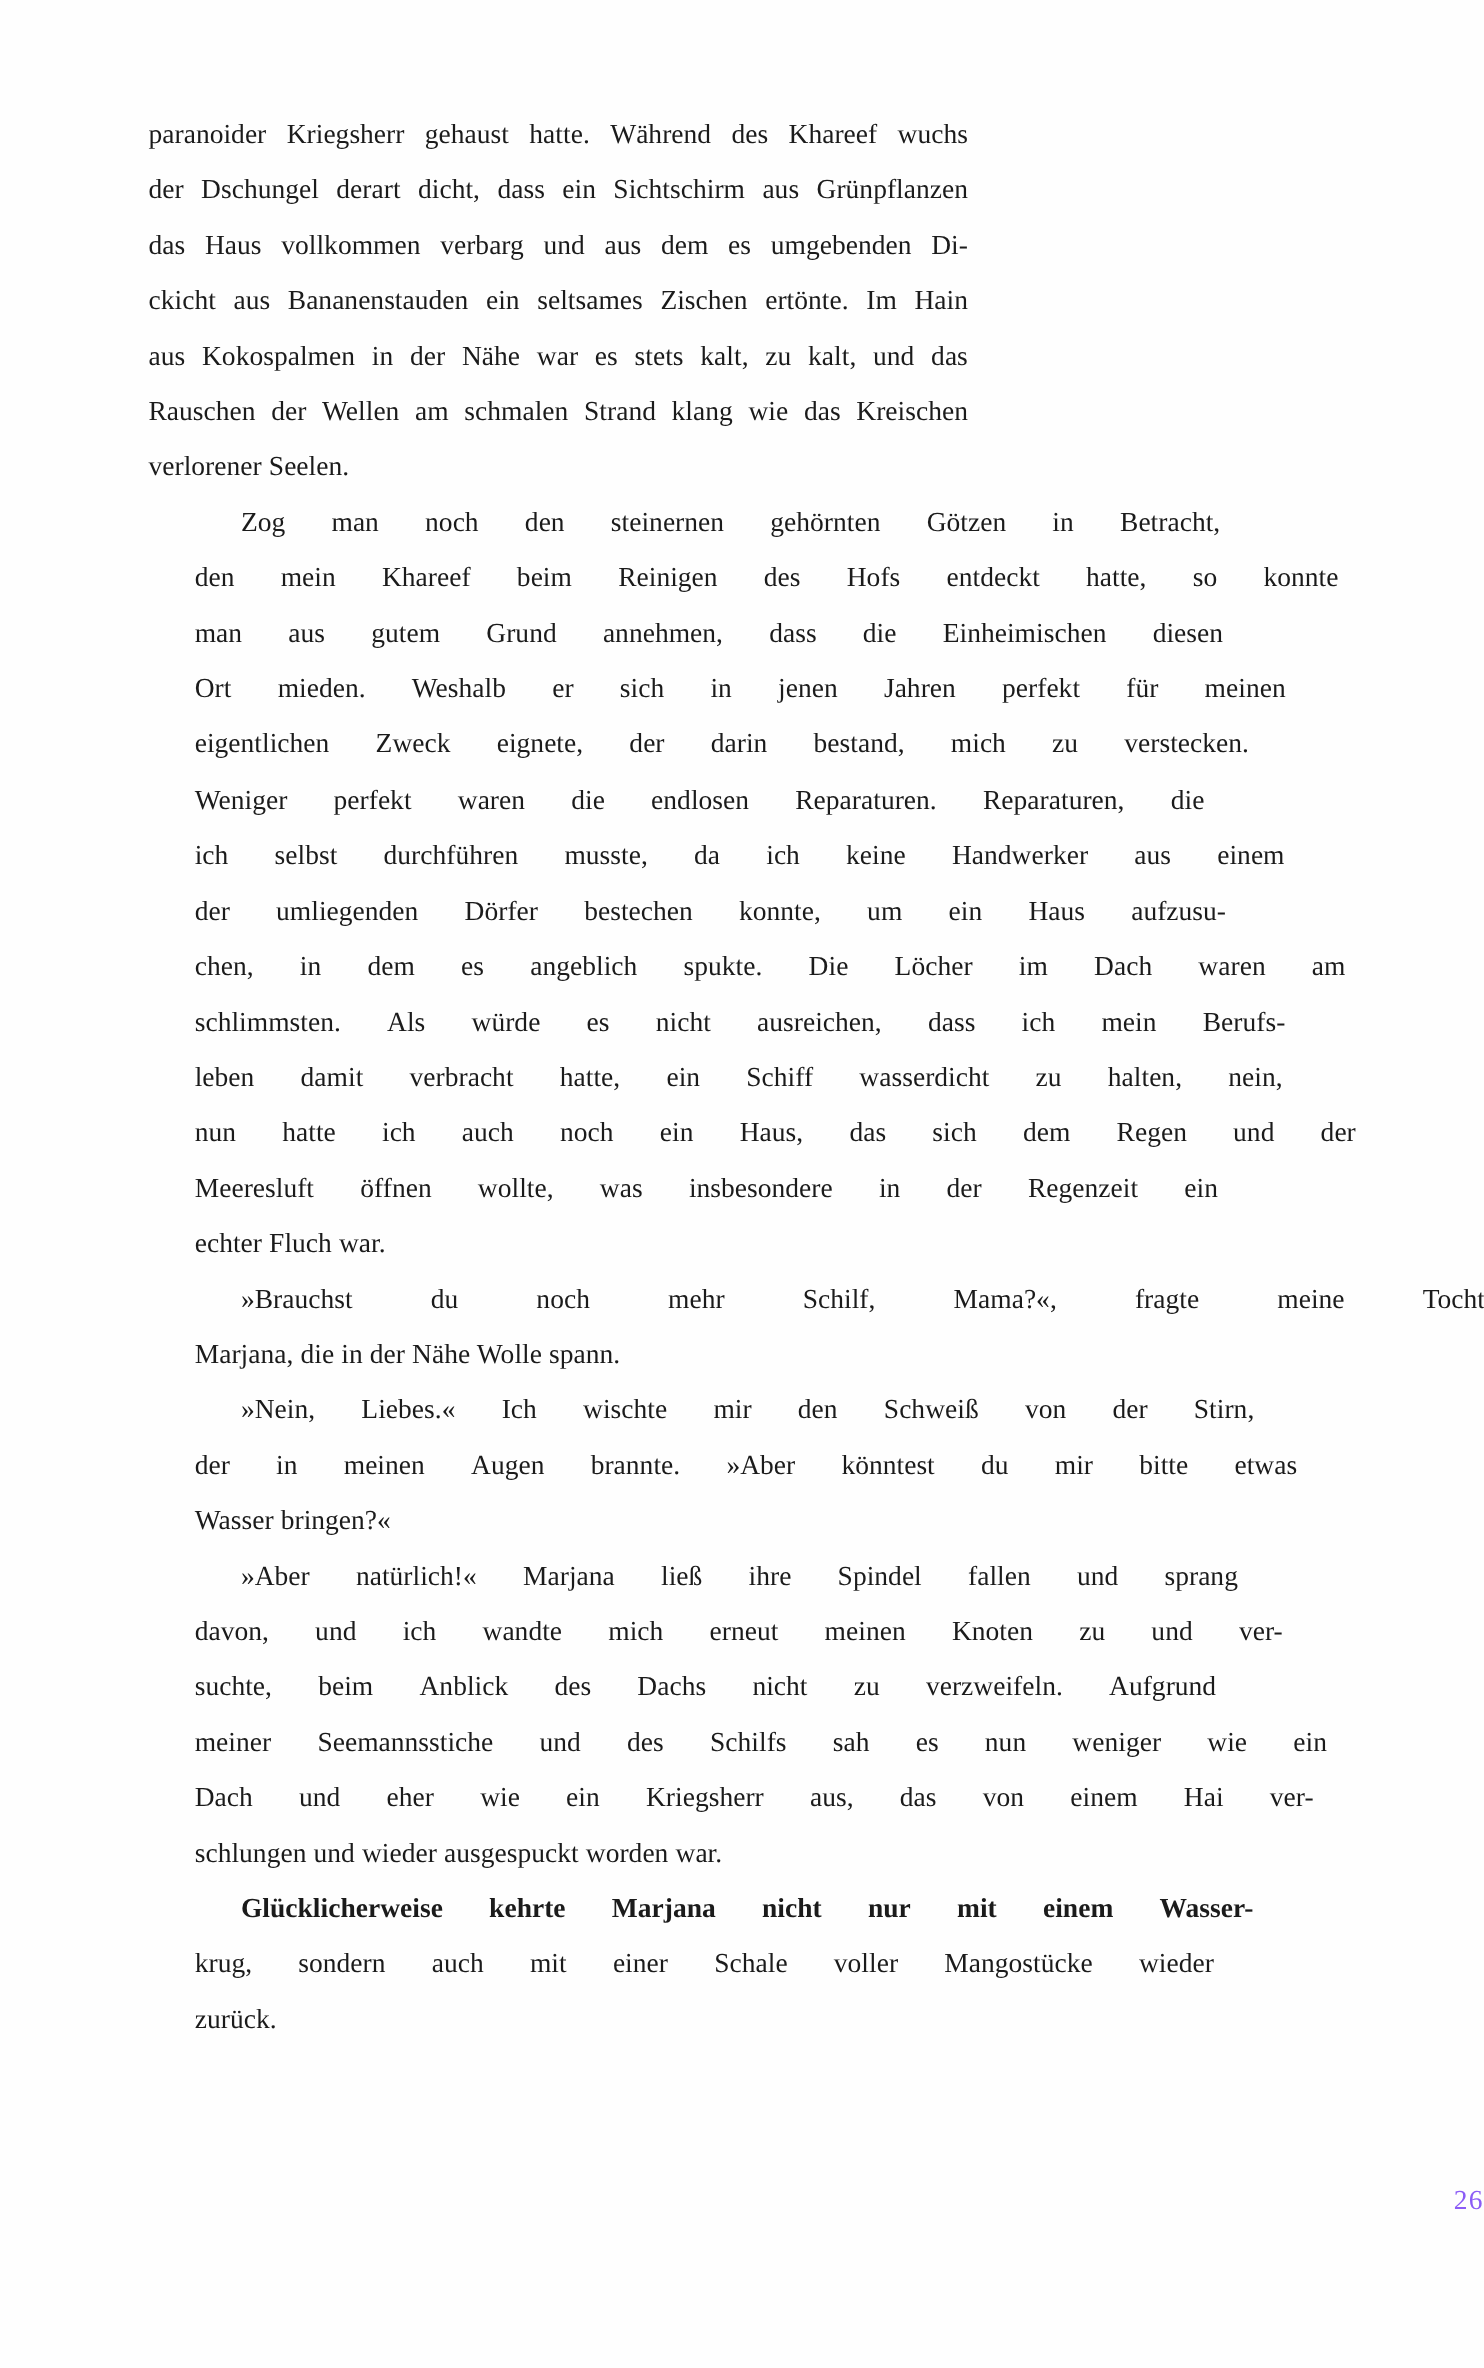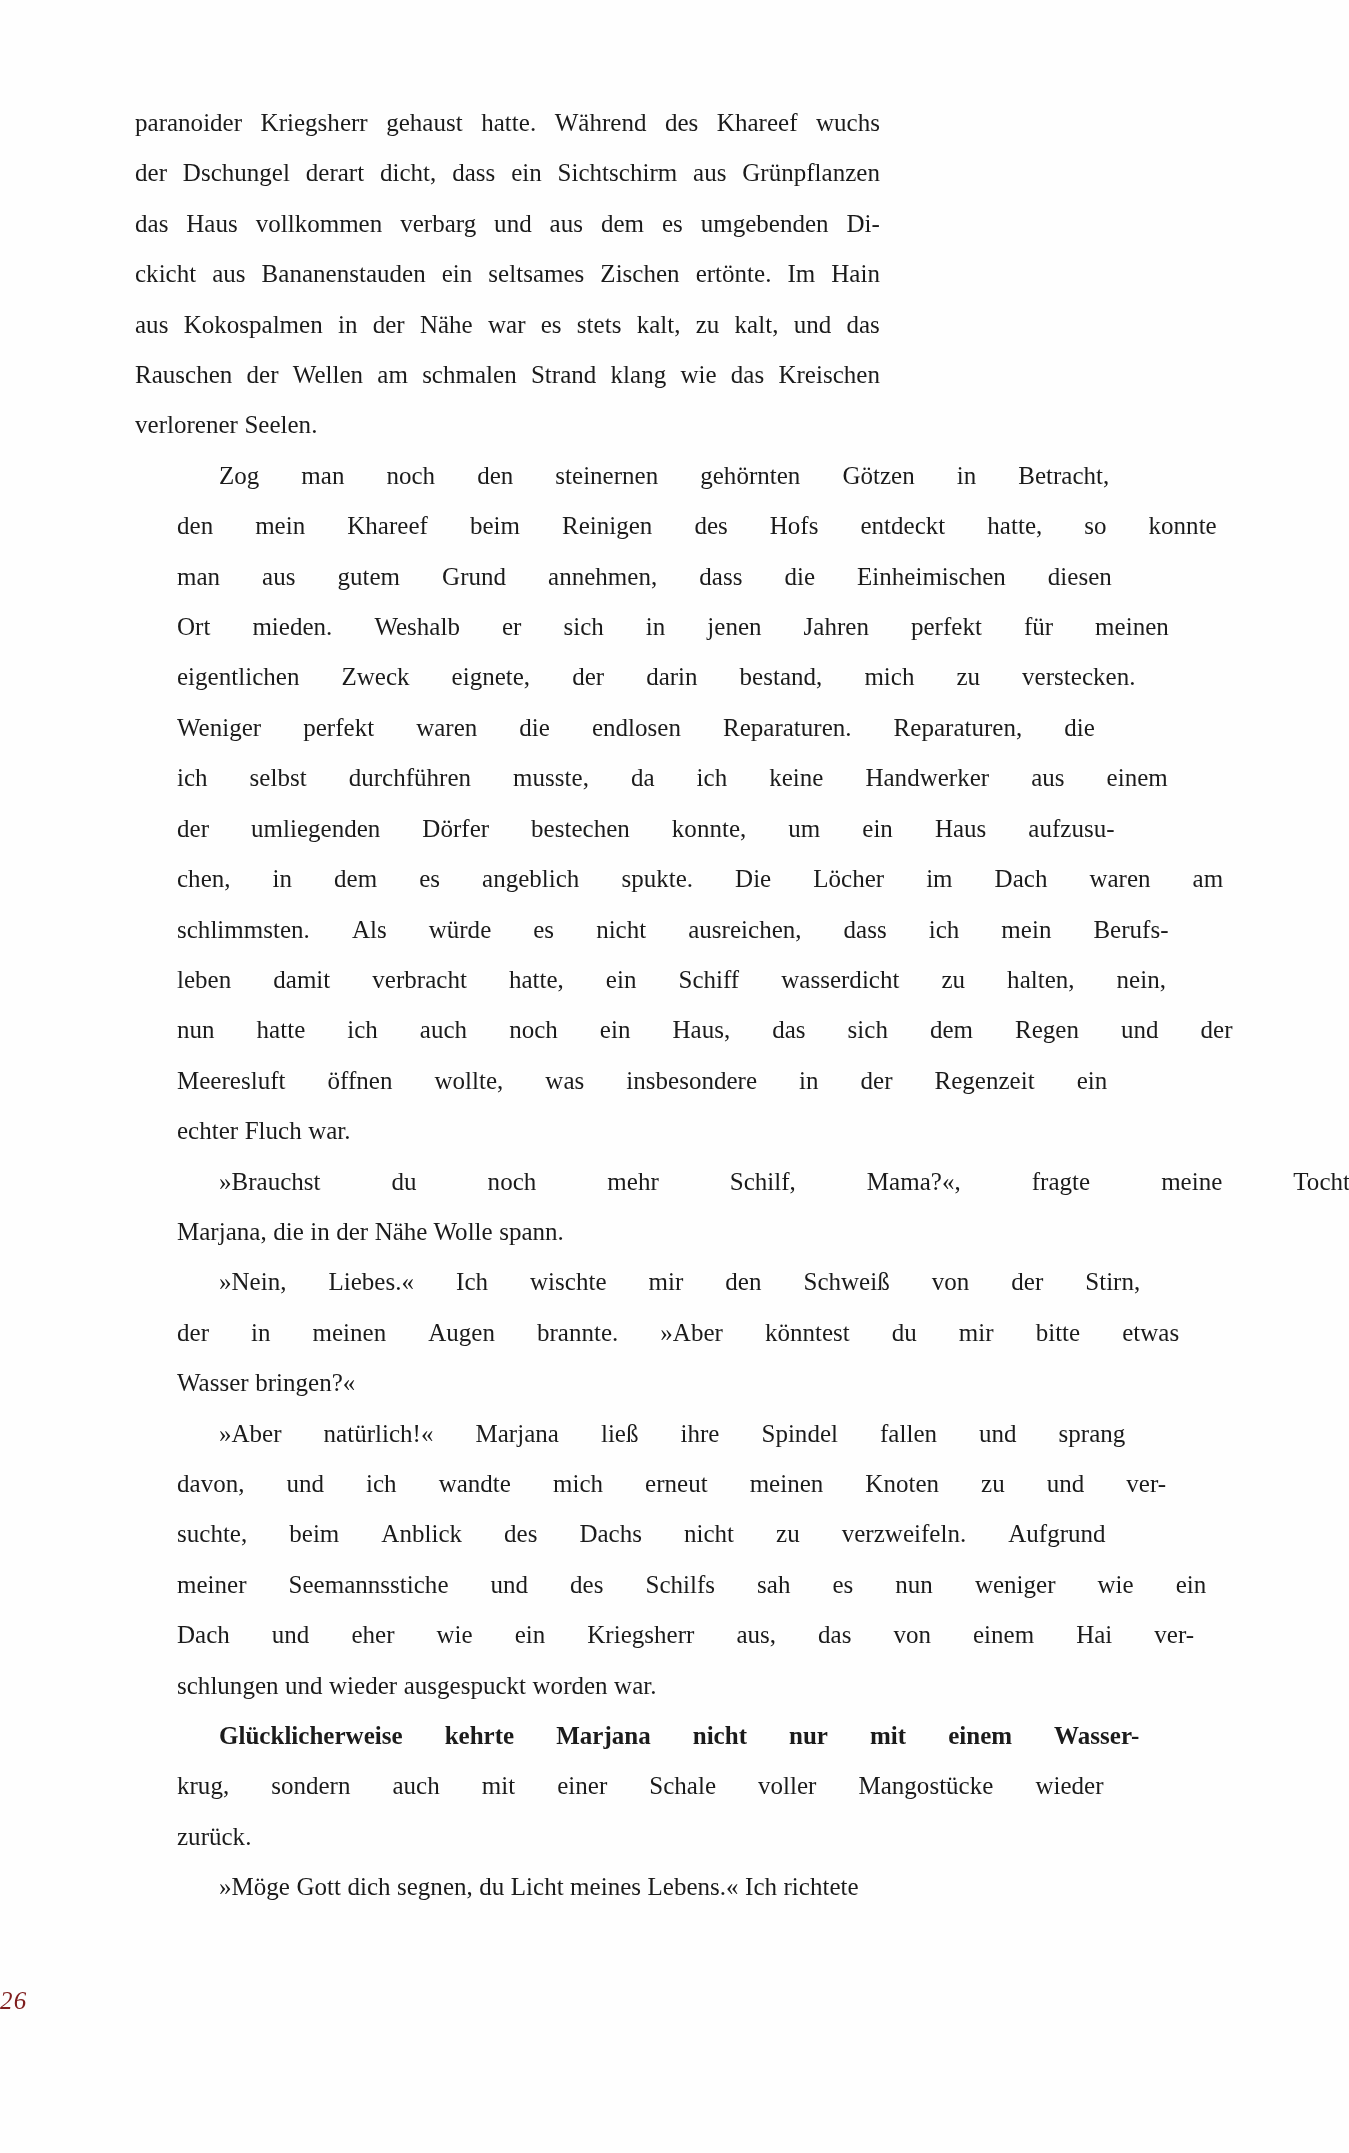--- a/index.html
+++ b/index.html
@@ -48,26 +48,25 @@
     white-space: normal;
   }
   .para .ln.j > span {
     display: inline-block;
   }
   .folio {
     position: absolute;
     left: 0;
     right: 0;
     top: 1986px;
-    text-align: left;
+    text-align: right;
     font-size: 25px;
     line-height: 30px;
     letter-spacing: 1.2px;
-    color: #7f1d1d;
-    font-style: italic;
+    color: #8b5cf6;
   }
 </style>
 </head>
 <body>
 
 <div class="page">
 
   <div class="text-block" id="body-root">
       <p class="para">
         <span class="ln j">
@@ -426,20 +425,17 @@
           <span>auch</span>
           <span>mit</span>
           <span>einer</span>
           <span>Schale</span>
           <span>voller</span>
           <span>Mangostücke</span>
           <span>wieder</span>
         </span>
         <span class="ln">zurück.</span>
       </p>
-      <p class="para indent">
-        <span class="ln" style="text-indent: 42px; padding-left: 42px;">»Möge Gott dich segnen, du Licht meines Lebens.« Ich richtete</span>
-      </p>
     </div>
 
   <div class="folio">26</div>
 
 </div>
 
 </body></html>

